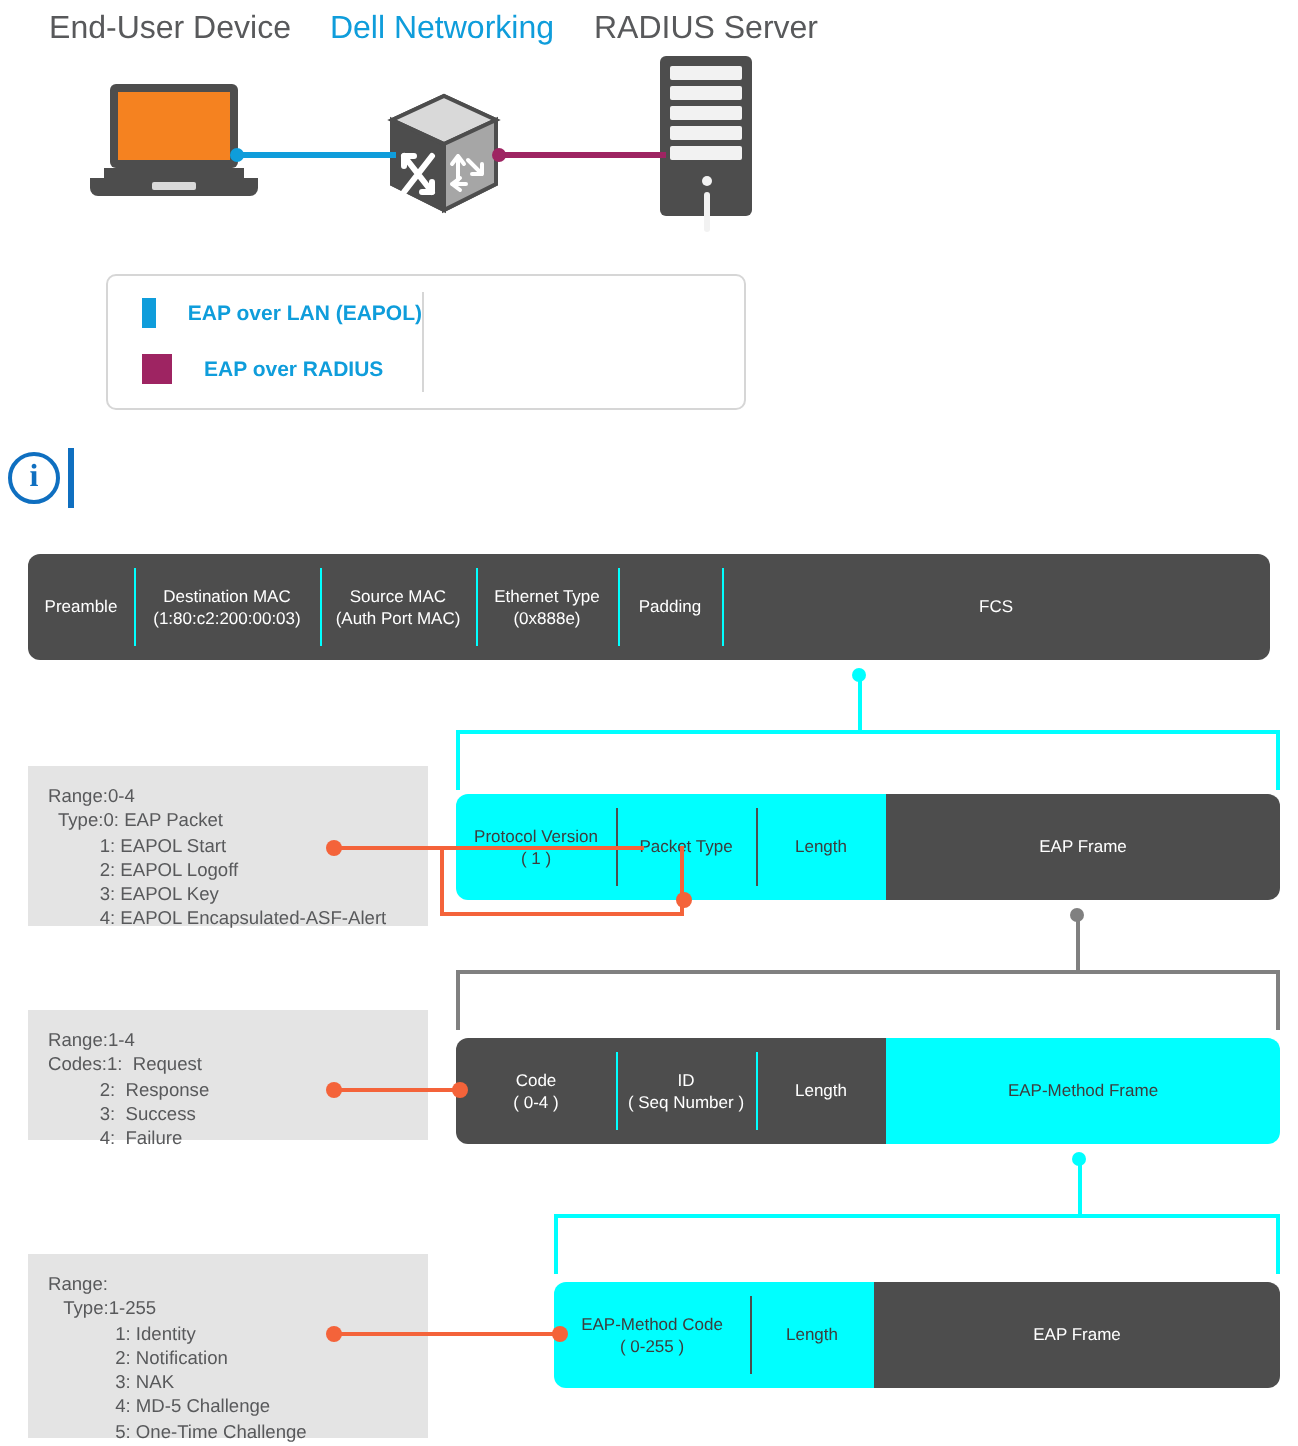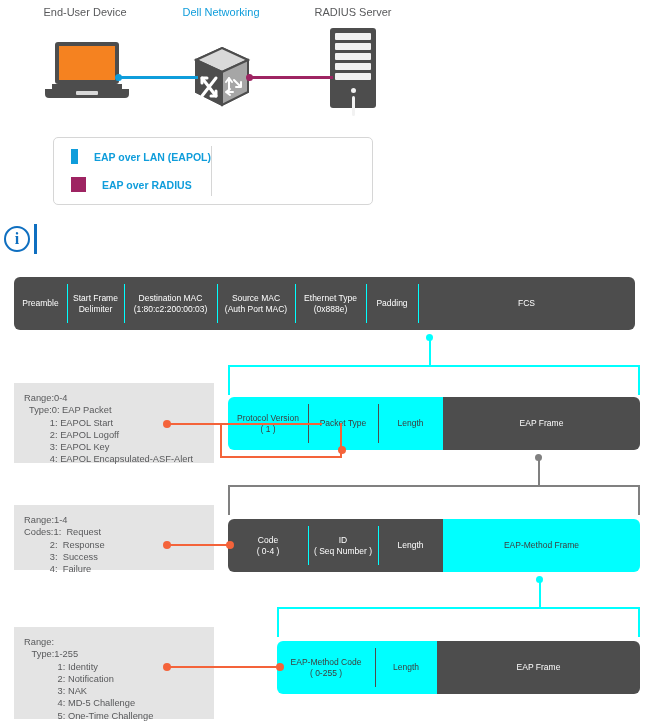--- a/index.html
+++ b/index.html
@@ -6,21 +6,21 @@
   body{
     width:649px;height:723px;position:relative;overflow:hidden;
     background:#ffffff;
     font-family:"Liberation Sans","DejaVu Sans",sans-serif;
     color:#58595b;
   }
   .abs{position:absolute;}
 
   
   .topo-label{
-    font-size:11px;color:#58595b;text-align:center;white-space:nowrap;
+    font-size:16px;color:#58595b;text-align:center;white-space:nowrap;
   }
   .topo-label.brand{color:#0f9ddb;font-weight:normal;}
 
   
   .laptop-screen{
     width:64px;height:42px;background:#4d4d4d;border-radius:3px;
     box-sizing:border-box;padding:4px;
   }
   .laptop-screen i{display:block;width:100%;height:100%;background:#f58220;}
   .laptop-base{
@@ -191,26 +191,20 @@
   <div class="info-bar" style="margin-left:4px;"></div>
 </div>
 
 <div class="abs frame" style="left:14px;top:277px;width:621px;">
   <div class="seg dark" style="width:53px;">
     <span>
         <b>Preamble</b>
         <b></b>
       </span>
     </div>
-  <div class="seg dark" style="width:57px;">
-    <span>
-        <b>Start Frame</b>
-        <b>Delimiter</b>
-      </span>
-    </div>
   <div class="seg dark" style="width:93px;">
     <span>
         <b>Destination MAC</b>
         <b>(1:80:c2:200:00:03)</b>
       </span>
     </div>
   <div class="seg dark" style="width:78px;">
     <span>
         <b>Source MAC</b>
         <b>(Auth Port MAC)</b>

